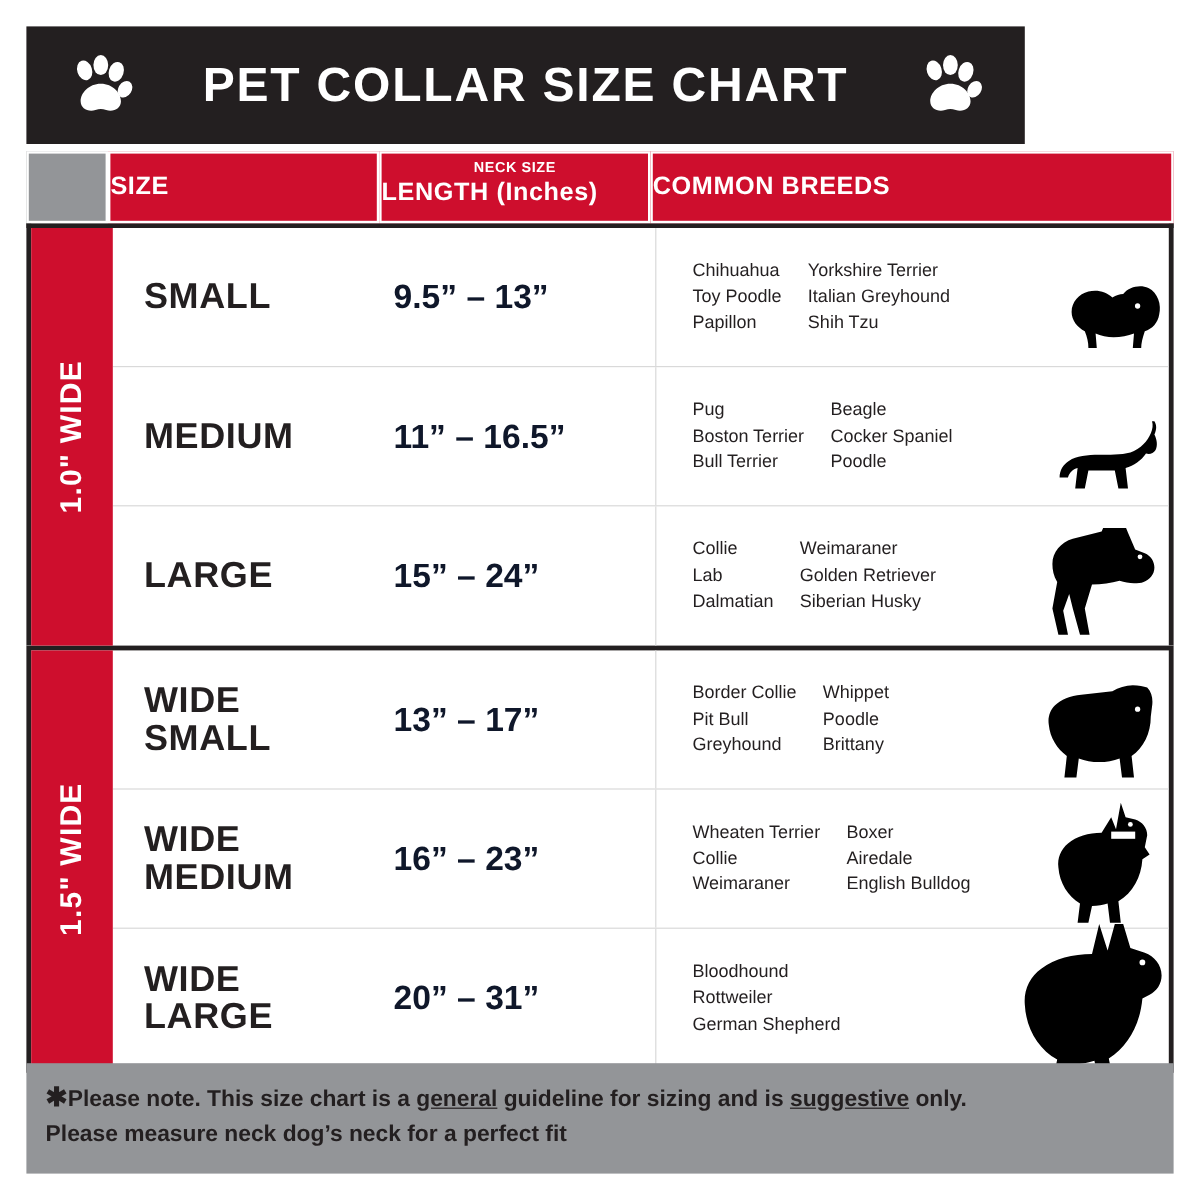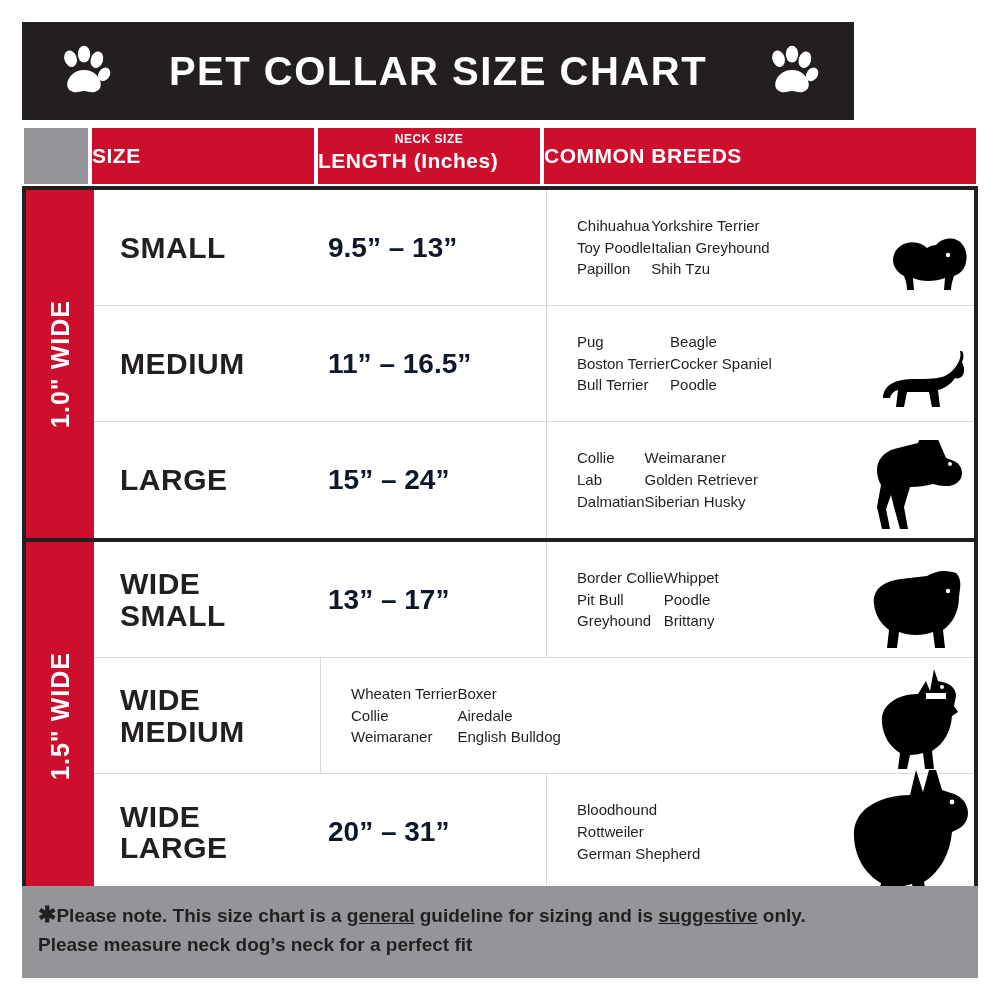--- a/index.html
+++ b/index.html
@@ -148,21 +148,21 @@
     position: relative;
     border-left: 1px solid #d9d9d9;
     padding-left: 30px;
   }
   .breed-col {
     font-size: 15px;
     color: #231f20;
     line-height: 1.45;
     white-space: nowrap;
   }
-  .breed-col.second { }
+  .breed-col.second { margin-left: 22px; }
   .dog {
     position: absolute;
     right: 6px;
     bottom: 2px;
   }
 
   
   .footer {
     position: absolute;
     left: 22px; top: 886px;
@@ -296,20 +296,21 @@
             <svg class="dog" width="104" height="92" viewBox="0 0 104 92">
               <path fill="#000" d="M92 10c4 4 5 10 4 16l-1 8c0 14-6 26-16 33l2 18h-10l-2-16c-5 2-11 3-17 3s-12-1-17-3l-2 16h-10l2-18c-8-6-14-15-15-26-1-6 1-12 5-16 5-5 13-8 22-9l26-3c5-3 11-5 17-5 5 0 9 1 12 2z"></path>
               <circle cx="84" cy="28" r="2.2" fill="#fff"></circle>
             </svg>
           </div>
         </div>
 
         <div class="drow">
           <div class="cell-size two-line" style="white-space:pre-line">WIDE
 MEDIUM</div>
+          <div class="cell-len">16” – 23”</div>
           <div class="cell-breeds">
             <div class="breed-col" style="white-space:pre-line">Wheaten Terrier
 Collie
 Weimaraner</div>
             <div class="breed-col second" style="white-space:pre-line">Boxer
 Airedale
 English Bulldog</div>
             <svg class="dog" width="104" height="104" viewBox="0 0 104 104">
               <path fill="#000" d="M70 2l4 12 8 2c6 2 10 7 10 13l-2 10 4 6-6 4c-1 15-8 28-20 35l2 18h-9l-2-16c-4 1-8 2-13 2l-3 14h-9l2-16c-10-6-17-17-18-30-1-8 2-15 8-20 7-6 17-9 28-9l8-13 4 10 4-22z"></path>
               <rect x="62" y="26" width="20" height="6" fill="#fff"></rect>

